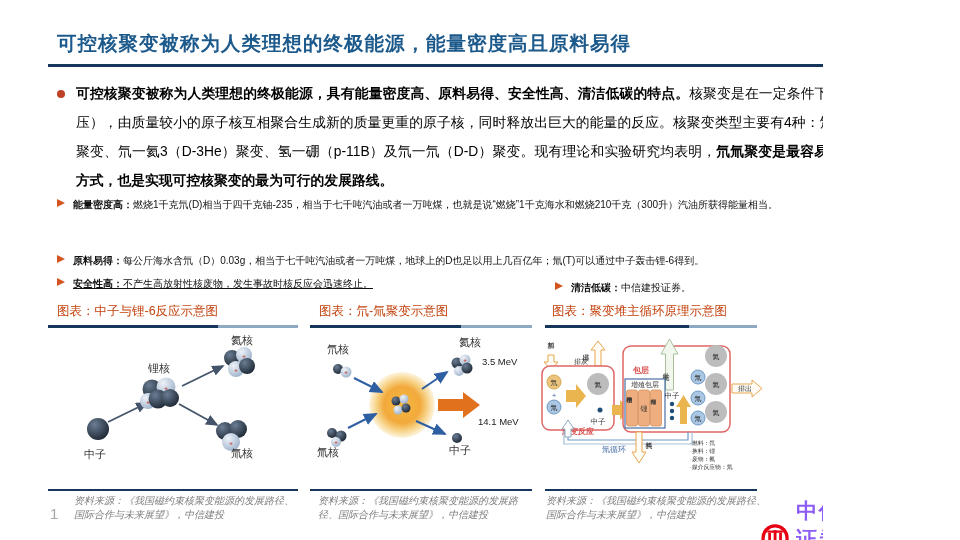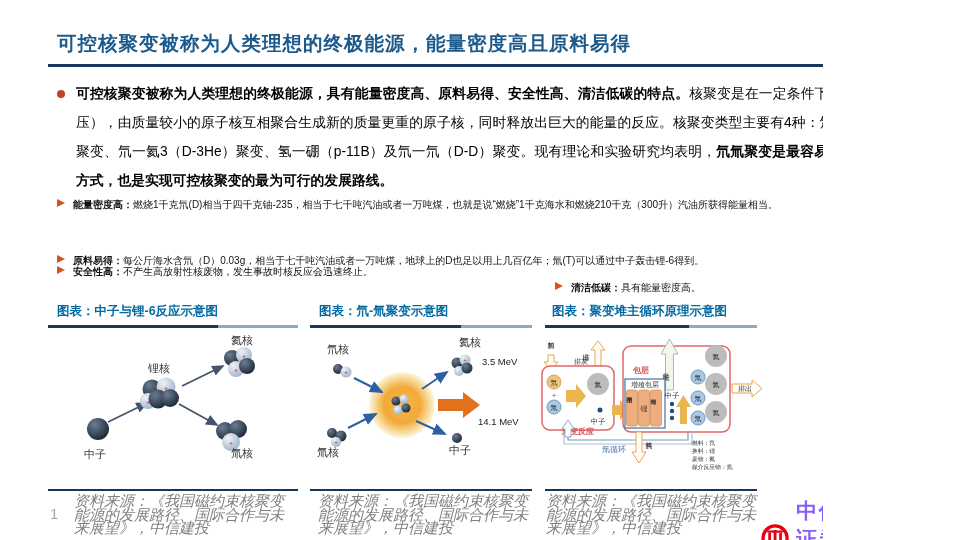--- a/index.html
+++ b/index.html
@@ -17,35 +17,35 @@
            font-size:13.8px; line-height:29px; color:#000; text-align:justify; }
   .intro b { font-weight:bold; }
 
   .sub { position:absolute; font-size:10px; line-height:26px; color:#111; text-align:justify; }
   .sub .tri { display:inline-block; width:0; height:0; border-left:8px solid #d4541f;
               border-top:4.5px solid transparent; border-bottom:4.5px solid transparent;
               margin-right:8px; vertical-align:1px; }
   .sub b { font-weight:bold; }
   #b1 { left:57px; top:192px; width:856px; }
   #b2 { left:57px; top:248px; width:856px; }
-  #b3 { left:57px; top:259px; width:470px; }
+  #b3 { left:57px; top:271px; width:470px;text-decoration:underline; }
   #b4 { left:555px; top:275px; width:360px; }
 
   .fig-col { position:absolute; top:303px; }
   #col1 { left:48px;  width:250px; }
   #col2 { left:310px; width:222px; }
   #col3 { left:538px; width:232px; }
-  .fig-caption { font-size:12.5px; font-weight:bold; color:#0369a1; padding-left:9px; height:20px; }
+  .fig-caption { font-size:12.5px; font-weight:normal; color:#c2410c; padding-left:9px; height:20px; }
   .cap-rule { height:2.5px; margin-top:2px;
               background:linear-gradient(to right,#17365d 68%,#8ea9c1 68%); }
   #col3 .fig-caption { padding-left:14px; }
   #col3 .cap-rule, #col3 .src-rule { margin-left:7px; width:212px; }
   .fig-svg { display:block; margin-top:4px; }
   .src-rule { height:2px; background:#17365d; margin-top:0px; }
-  .source { font-size:15px; font-style:italic; color:#7f7f7f; line-height:13.5px;
+  .source { font-size:10px; font-style:italic; color:#7f7f7f; line-height:13.5px;
             margin-top:3px; padding-left:8px; }
   #col1 .source { padding-left:26px; }
   .src-wrap { position:absolute; top:186px; width:100%; }
 
   .page-num { position:absolute; left:50px; top:505px; font-size:15px; color:#a6a6a6; }
 
   .logo { position:absolute; left:760px; top:497px; display:flex; align-items:center; }
   .logo-text { margin-left:6px; }
   .brand-cn { font-size:21px; font-weight:bold; color:#8b5cf6; letter-spacing:1.5px; }
   .brand-en { font-size:10.5px; font-weight:bold; color:#222; letter-spacing:2.2px; margin-top:1px;text-decoration:underline; }
@@ -68,21 +68,21 @@
 
   <div class="title">可控核聚变被称为人类理想的终极能源，能量密度高且原料易得</div>
   <div class="title-rule"></div>
 
   <span class="intro-dot"></span>
   <p class="intro"><b>可控核聚变被称为人类理想的终极能源，具有能量密度高、原料易得、安全性高、清洁低碳的特点。</b><span>核聚变是在一定条件下（超高温、高压），由质量较小的原子核互相聚合生成新的质量更重的原子核，同时释放出巨大的能量的反应。核聚变类型主要有4种：氘一氚（D-T）聚变、氘一氦3（D-3He）聚变、氢一硼（p-11B）及氘一氘（D-D）聚变。现有理论和实验研究均表明，</span><b>氘氚聚变是最容易获得聚变能的方式，也是实现可控核聚变的最为可行的发展路线。</b></p>
 
   <div class="sub" id="b1"><span class="tri"></span><b>能量密度高：</b><span>燃烧1千克氘(D)相当于四千克铀-235，相当于七千吨汽油或者一万吨煤，也就是说“燃烧”1千克海水和燃烧210千克（300升）汽油所获得能量相当。</span></div>
   <div class="sub" id="b2"><span class="tri"></span><b>原料易得：</b><span>每公斤海水含氘（D）0.03g，相当于七千吨汽油或者一万吨煤，地球上的D也足以用上几百亿年；氚(T)可以通过中子轰击锂-6得到。</span></div>
   <div class="sub" id="b3"><span class="tri"></span><b>安全性高：</b><span>不产生高放射性核废物，发生事故时核反应会迅速终止。</span></div>
-  <div class="sub" id="b4"><span class="tri"></span><b>清洁低碳：</b><span>具有能量密度高。</span></div>
+  <div class="sub" id="b4"><span class="tri"></span><b>清洁低碳：</b><span>中信建投证券。</span></div>
 
   <div class="fig-col" id="col1">
     <div class="fig-caption">图表：中子与锂-6反应示意图</div>
     <div class="cap-rule"></div>
     <svg class="fig-svg" width="250" height="152" viewBox="0 0 250 152">
       <defs>
         <radialGradient id="gd" cx="35%" cy="30%" r="75%">
           <stop offset="0%" stop-color="#6b7d94"></stop>
             <stop offset="100%" stop-color="#1c2733"></stop>
         </radialGradient>

